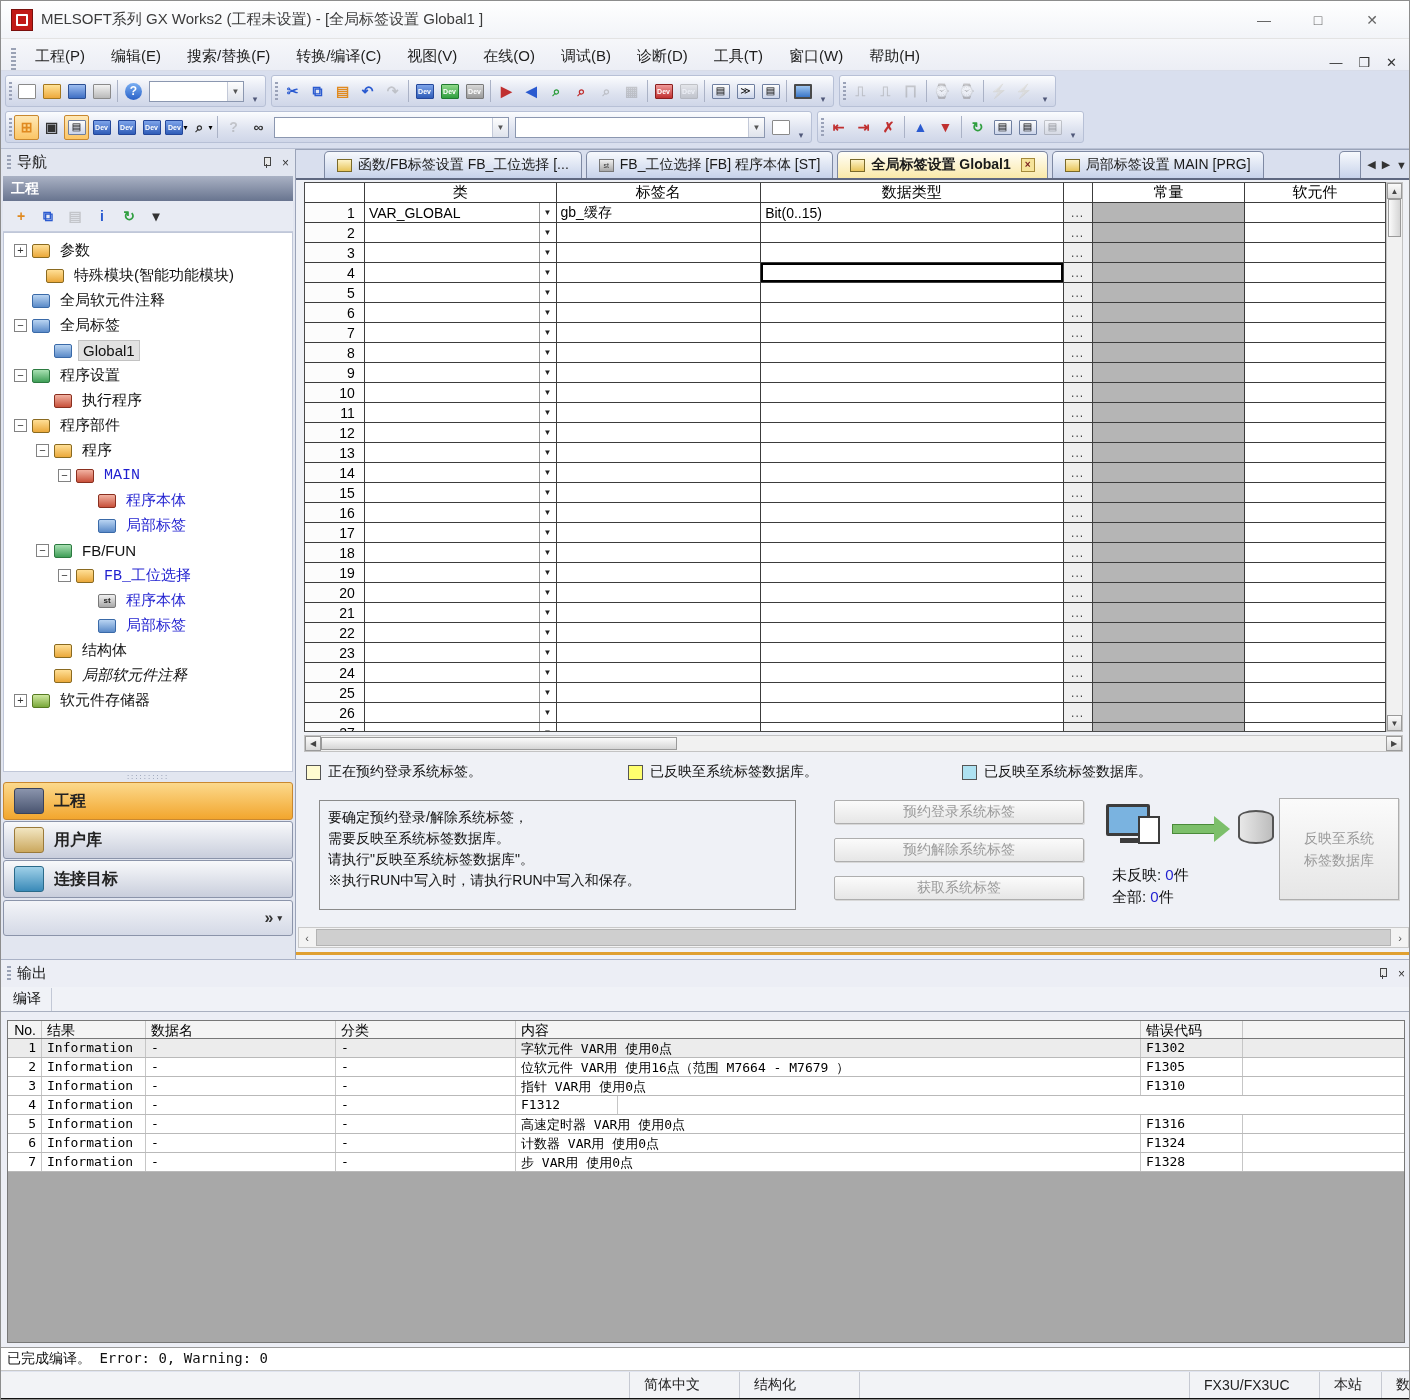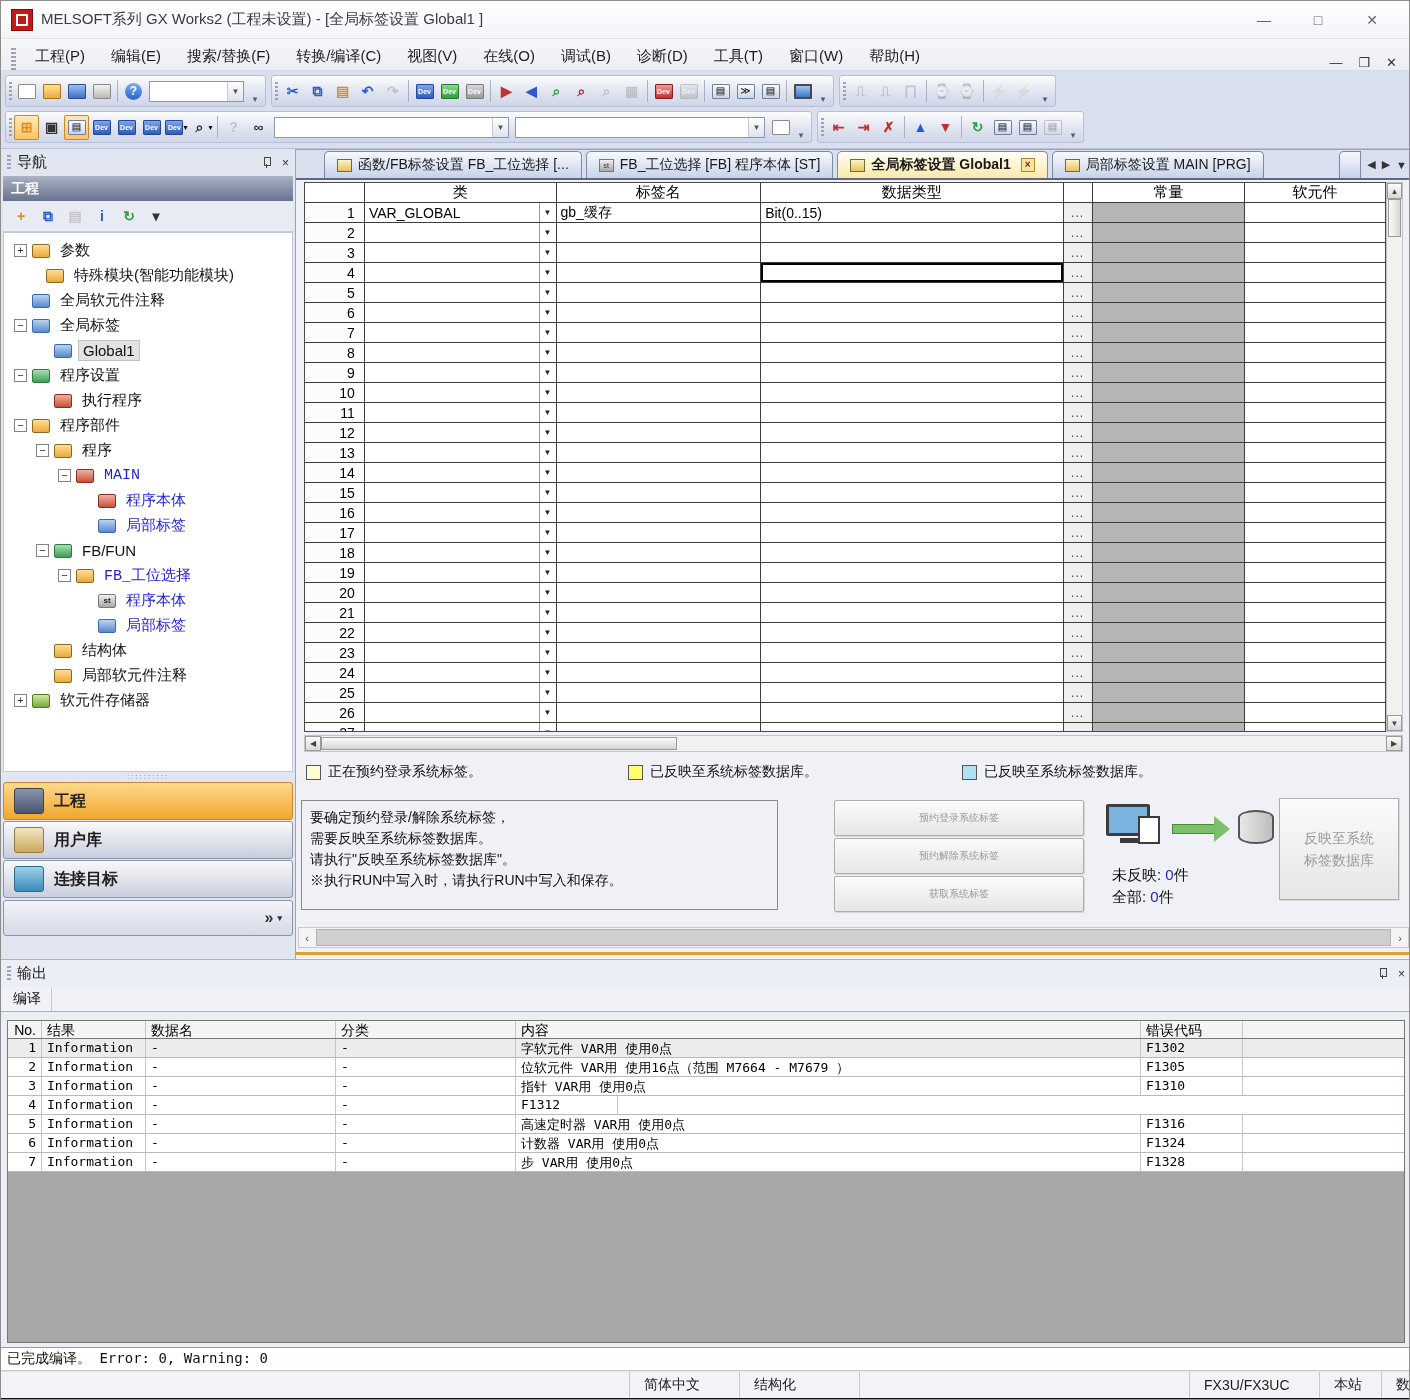--- a/index.html
+++ b/index.html
@@ -119,22 +119,22 @@
   .hthumb { width:356px; background:linear-gradient(#fbfbfb,#d5d5d5); border:1px solid #9a9a9a; margin:1px 0; }
   .hfill { flex:1; }
 
   
   .legend { position:absolute; top:610px; left:8px; right:22px; height:24px; display:flex; align-items:center; font-size:14px; color:#111; }
   .legend .li { display:flex; align-items:center; gap:7px; position:absolute; }
   .legend .swatch { width:15px; height:15px; border:1px solid #555; }
 
   
   .syspanel { position:absolute; top:642px; left:0; right:0; height:133px; }
-  .infobox { position:absolute; left:5px; top:8px; width:477px; height:110px; border:1px solid #8a8a8a; padding:6px 8px; font-size:14px; line-height:21px; color:#111; }
-  .sbtn3 { position:absolute; left:538px; width:250px; height:36px; background:linear-gradient(#fbfbfb,#e6e6e6); border:1px solid #aeaeae; border-radius:2px; color:#9a9a9a; font-size:10px; display:flex; align-items:center; justify-content:center; box-shadow:1px 1px 0 #d8d8d8; }
+  .infobox { position:absolute; left:23px; top:8px; width:477px; height:110px; border:1px solid #8a8a8a; padding:6px 8px; font-size:14px; line-height:21px; color:#111; }
+  .sbtn3 { position:absolute; left:538px; width:250px; height:24px; background:linear-gradient(#fbfbfb,#e6e6e6); border:1px solid #aeaeae; border-radius:2px; color:#9a9a9a; font-size:14px; display:flex; align-items:center; justify-content:center; box-shadow:1px 1px 0 #d8d8d8; }
   .reflectbtn { position:absolute; left:983px; top:6px; width:120px; height:102px; background:linear-gradient(#fbfbfb,#e6e6e6); border:1px solid #aeaeae; color:#9a9a9a; font-size:14px; display:flex; flex-direction:column; align-items:center; justify-content:center; line-height:22px; box-shadow:1px 1px 0 #d8d8d8; }
   .gfx { position:absolute; left:810px; top:10px; width:170px; height:60px; }
   .gfx .monitor { position:absolute; left:0; top:2px; width:44px; height:32px; border:3px solid #3c3c3c; background:#7ab3e0; border-radius:2px; }
   .gfx .monbase { position:absolute; left:14px; top:36px; width:18px; height:5px; background:#3c3c3c; }
   .gfx .docpage { position:absolute; left:32px; top:14px; width:22px; height:28px; background:#fff; border:2px solid #3c3c3c; }
   .gfx .arrow-shaft { position:absolute; left:66px; top:22px; width:44px; height:10px; background:#7cbf6a; border:1px solid #4a8a3a; }
   .gfx .arrow-head { position:absolute; left:108px; top:14px; width:0; height:0; border-left:16px solid #7cbf6a; border-top:13px solid transparent; border-bottom:13px solid transparent; }
   .gfx .cyl { position:absolute; left:132px; top:8px; width:36px; height:34px; background:linear-gradient(90deg,#e8e8e8,#bdbdbd); border:2px solid #555; border-radius:50%/22%; }
   .counts { position:absolute; left:816px; top:72px; font-size:15px; color:#111; line-height:22px; }
   .counts .num { color:#1f1fd0; }
@@ -509,21 +509,21 @@
           <div class="tree-row" style="padding-left: 76px;">
             <div class="exp-space"></div>
             <div class="ti bluei"></div>
             <span class="tlabel bluetext">局部标签</span>
           </div>
           <div class="tree-row" style="padding-left: 32px;">
             <div class="exp-space"></div>
             <div class="ti "></div>
             <span class="tlabel">结构体</span>
           </div>
-          <div class="tree-row" style="padding-left: 32px;">
+          <div class="tree-row" style="padding-left: 32px; font-style: italic;">
             <div class="exp-space"></div>
             <div class="ti "></div>
             <span class="tlabel">局部软元件注释</span>
           </div>
           <div class="tree-row" style="padding-left: 10px;">
             <div class="expander">+</div>
             <div class="ti chipi"></div>
             <span class="tlabel">软元件存储器</span>
           </div>
         </div>

